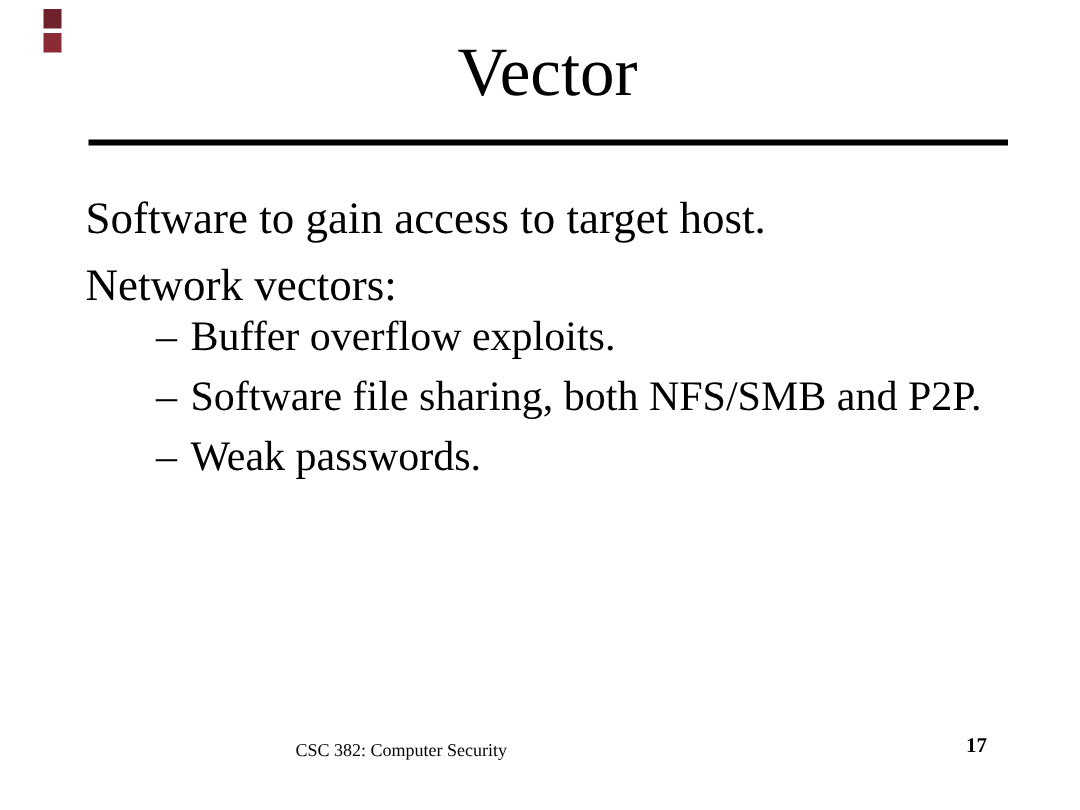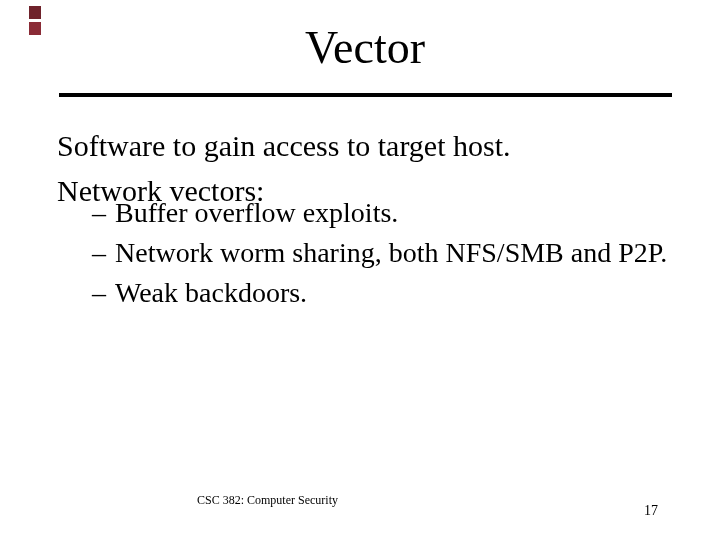--- a/index.html
+++ b/index.html
@@ -37,38 +37,39 @@
     position:absolute;
     top:104px;left:57px;right:20px;
     font-size:30px;
     line-height:45px;
     margin-top:19px;
   }
   .body-block p{margin:0;white-space:nowrap;}
   .bullet-list{
     position:absolute;
     top:193px;left:92px;right:10px;
-    margin:0;padding:0;
+    margin:12px;padding:0;
     list-style:none;
     font-size:28px;
     line-height:40px;
   }
   .bullet-list li{white-space:nowrap;}
   .bullet-marker{display:inline-block;margin-right:9px;}
   .footer-text{
     position:absolute;
     top:494px;left:197px;
     font-size:12px;
     line-height:1;
   }
   .page-number{
     position:absolute;
-    top:504px;left:644px;
+    top:491px;left:644px;
     font-size:14px;
     line-height:1;
+    font-weight:bold;
   }
 </style>
 </head>
 <body>
 
 <div class="slide">
 
   <span class="decor-sq top" style="background-color: rgb(111, 34, 43);"></span>
   <span class="decor-sq bottom" style="background-color: rgb(138, 43, 54);"></span>
 
@@ -79,24 +80,24 @@
   <div class="body-block">
     <p>Software to gain access to target host.</p>
     <p>Network vectors:</p>
   </div>
 
   <ul class="bullet-list">
     <li>
       <span class="bullet-marker">–</span><span>Buffer overflow exploits.</span>
     </li>
     <li>
-      <span class="bullet-marker">–</span><span>Network worm sharing, both NFS/SMB and P2P.</span>
+      <span class="bullet-marker">–</span><span>Software file sharing, both NFS/SMB and P2P.</span>
     </li>
     <li>
-      <span class="bullet-marker">–</span><span>Weak backdoors.</span>
+      <span class="bullet-marker">–</span><span>Weak passwords.</span>
     </li>
   </ul>
 
   <div class="footer-text">CSC 382: Computer Security</div>
 
   <div class="page-number">17</div>
 
 </div>
 
 </body></html>

